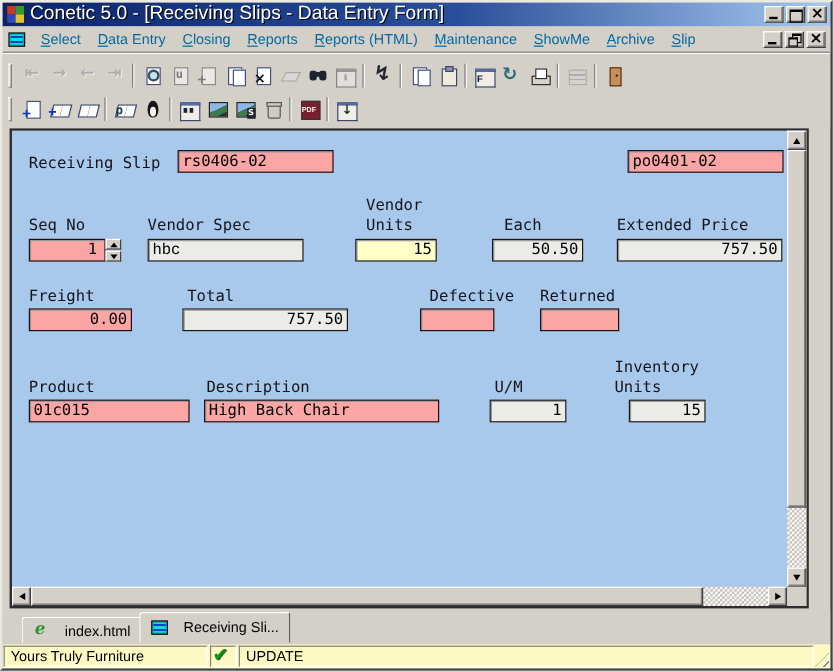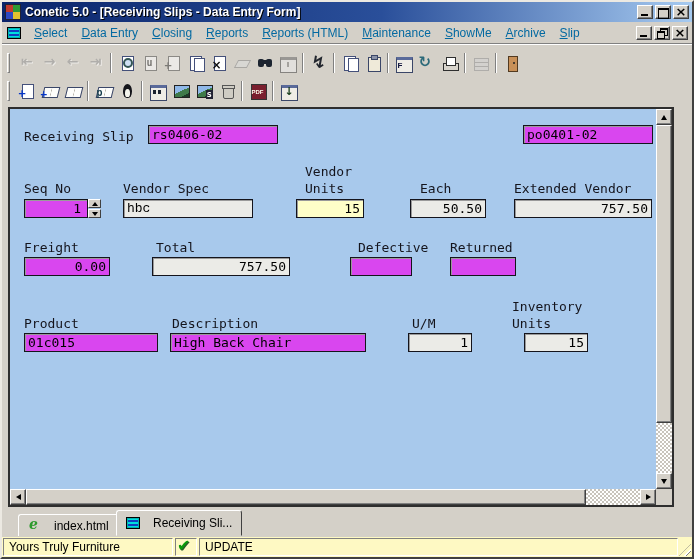--- a/index.html
+++ b/index.html
@@ -9,21 +9,21 @@
        font-family:"Liberation Sans",sans-serif;font-size:12px;overflow:hidden}
 
   
   .titlebar{position:absolute;left:0;top:0;right:0;height:20px;
     background:linear-gradient(90deg,#0a246a 0%,#2a4f9a 55%,#a6caf0 100%);
     display:flex;align-items:center;color:#fff}
   .appicon{position:relative;width:16px;height:16px;margin:0 4px 0 3px;background:#223}
   .appicon span{position:absolute;width:7px;height:7px}
   .ai1{left:1px;top:1px;background:#c23a2e}.ai2{left:8px;top:1px;background:#2e9a34}
   .ai3{left:1px;top:8px;background:#2e49c2}.ai4{left:8px;top:8px;background:#e2c22e}
-  .title{font-weight:bold;font-size:12px;white-space:nowrap;text-shadow:1px 1px 0 #000}
+  .title{font-weight:normal;font-size:16px;white-space:nowrap;text-shadow:1px 1px 0 #000}
   .winbtns{position:absolute;right:3px;top:3px;display:flex;gap:2px}
   .btn3d{width:16px;height:14px;background:#d4d0c8;border:1px solid;
     border-color:#fff #404040 #404040 #fff;box-shadow:inset -1px -1px 0 #808080;
     position:relative;display:inline-block}
   .g-min::before{content:"";position:absolute;left:3px;bottom:2px;width:7px;height:2px;background:#000}
   .g-max::before{content:"";position:absolute;left:2px;top:2px;width:9px;height:8px;border:1px solid #000;border-top:2px solid #000}
   .g-close::before{content:"×";position:absolute;left:0;top:-2px;width:100%;text-align:center;font:bold 13px "DejaVu Sans",sans-serif;color:#000}
   .g-restore::before{content:"";position:absolute;left:5px;top:1px;width:6px;height:5px;border:1px solid #000;border-top:2px solid #000}
   .g-restore::after{content:"";position:absolute;left:2px;top:4px;width:6px;height:5px;border:1px solid #000;border-top:2px solid #000;background:#d4d0c8}
 
@@ -92,21 +92,21 @@
   .ic-trash::before{content:"";position:absolute;left:5px;top:5px;width:9px;height:10px;background:#cfccc4;border:1px solid #555;border-radius:0 0 2px 2px}
   .ic-trash::after{content:"";position:absolute;left:4px;top:3px;width:11px;height:2px;background:#cfccc4;border:1px solid #555}
   .ic-pdf::before{content:"";position:absolute;left:2px;top:2px;width:14px;height:14px;background:#7a1f2e;border:1px solid #333}
   .ic-pdf::after{content:"PDF";position:absolute;left:3px;top:7px;font:bold 6px "Liberation Sans",sans-serif;color:#ffe}
 
   
   .client{position:absolute;left:6px;top:105px;width:666px;height:400px;border:2px solid #2e2e2e;background:#d4d0c8}
   .canvas{position:absolute;left:0;top:0;right:16px;bottom:16px;background:#a8c9ec;overflow:hidden}
   .lb{position:absolute;font:13px "DejaVu Sans Mono",monospace;color:#14141c;white-space:pre;line-height:17px}
   .fld{position:absolute;height:19px;border:1px solid #14141c;box-shadow:inset 1px 1px 0 #9a9a9a;
-    background:#d946ef;font:13px "DejaVu Sans Mono",monospace;padding:0 3px;color:#000;outline:none}
+    background:#fca5a5;font:13px "DejaVu Sans Mono",monospace;padding:0 3px;color:#000;outline:none}
   .fld.ro{background:#ebebe7}
   .fld.focus{background:#ffffc8}
   .fld.num{text-align:right}
   .spin{position:absolute;left:78px;top:90px;width:13px;height:19px}
   .spin span{position:absolute;left:0;width:13px;height:9px;background:#d4d0c8;border:1px solid;
     border-color:#fff #404040 #404040 #fff;display:flex;align-items:center;justify-content:center}
   .spin .dn{top:10px;height:9px}
   .spin .up::before{content:"";border-left:3px solid transparent;border-right:3px solid transparent;border-bottom:4px solid #000}
   .spin .dn::before{content:"";border-left:3px solid transparent;border-right:3px solid transparent;border-top:4px solid #000}
 
@@ -299,21 +299,21 @@
     <div class="canvas">
 
       <span class="lb" style="left:14px;top:19px">Receiving Slip</span>
       <input class="fld" style="left: 138px; top: 16px; width: 130px;" value="rs0406-02">
       <input class="fld" style="left: 513px; top: 16px; width: 130px;" value="po0401-02">
 
       <div class="lb" style="left:295px;top:54px"><span>Vendor</span><br><span>Units</span></div>
       <span class="lb" style="left:14px;top:71px">Seq No</span>
       <span class="lb" style="left:113px;top:71px">Vendor Spec</span>
       <span class="lb" style="left:410px;top:71px">Each</span>
-      <span class="lb" style="left:504px;top:71px">Extended Vendor</span>
+      <span class="lb" style="left:504px;top:71px">Extended Price</span>
 
       <input class="fld num" style="left: 14px; top: 90px; width: 64px; padding-right: 6px;" value="1">
       <span class="spin">
         <span class="up"></span>
         <span class="dn"></span>
       </span>
       <input class="fld ro" style="left: 113px; top: 90px; width: 130px; font-family: Liberation Mono, monospace;" value="hbc">
       <input class="fld num focus" style="left: 286px; top: 90px; width: 68px;" value="15">
       <input class="fld num ro" style="left: 400px; top: 90px; width: 76px;" value="50.50">
       <input class="fld num ro" style="left: 504px; top: 90px; width: 138px;" value="757.50">

